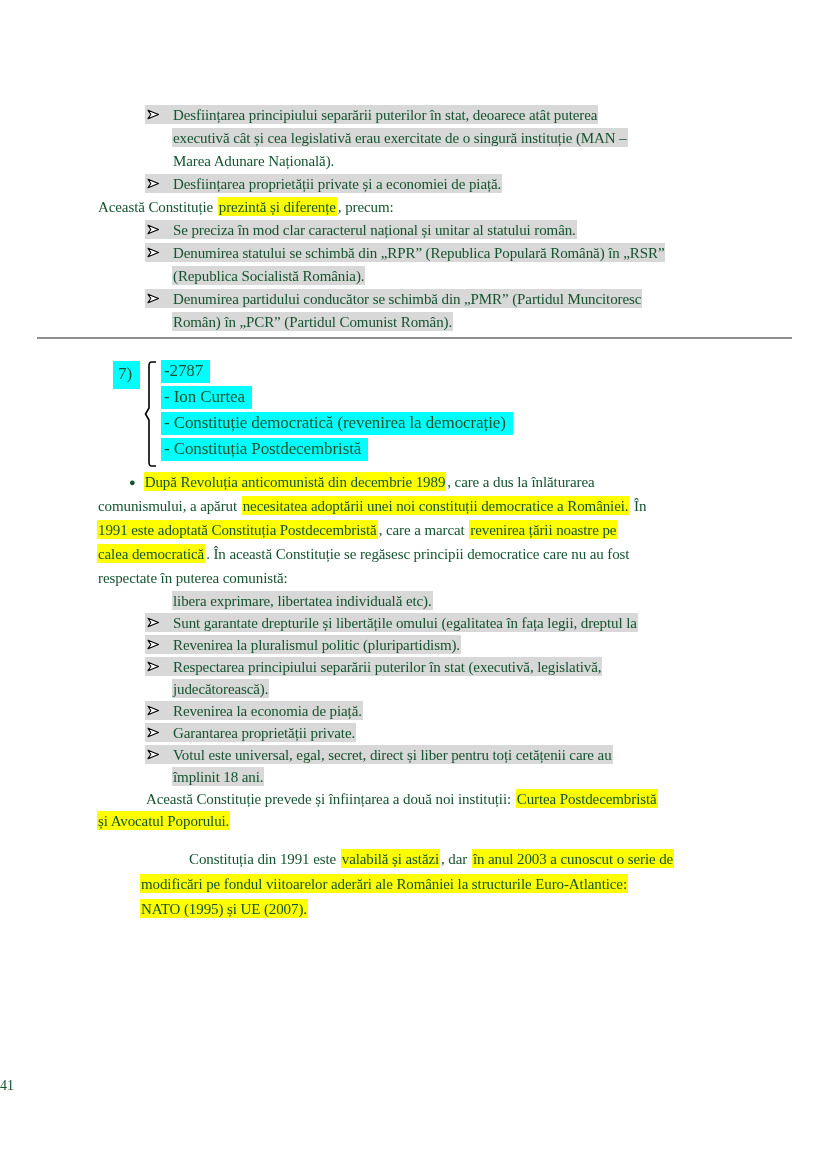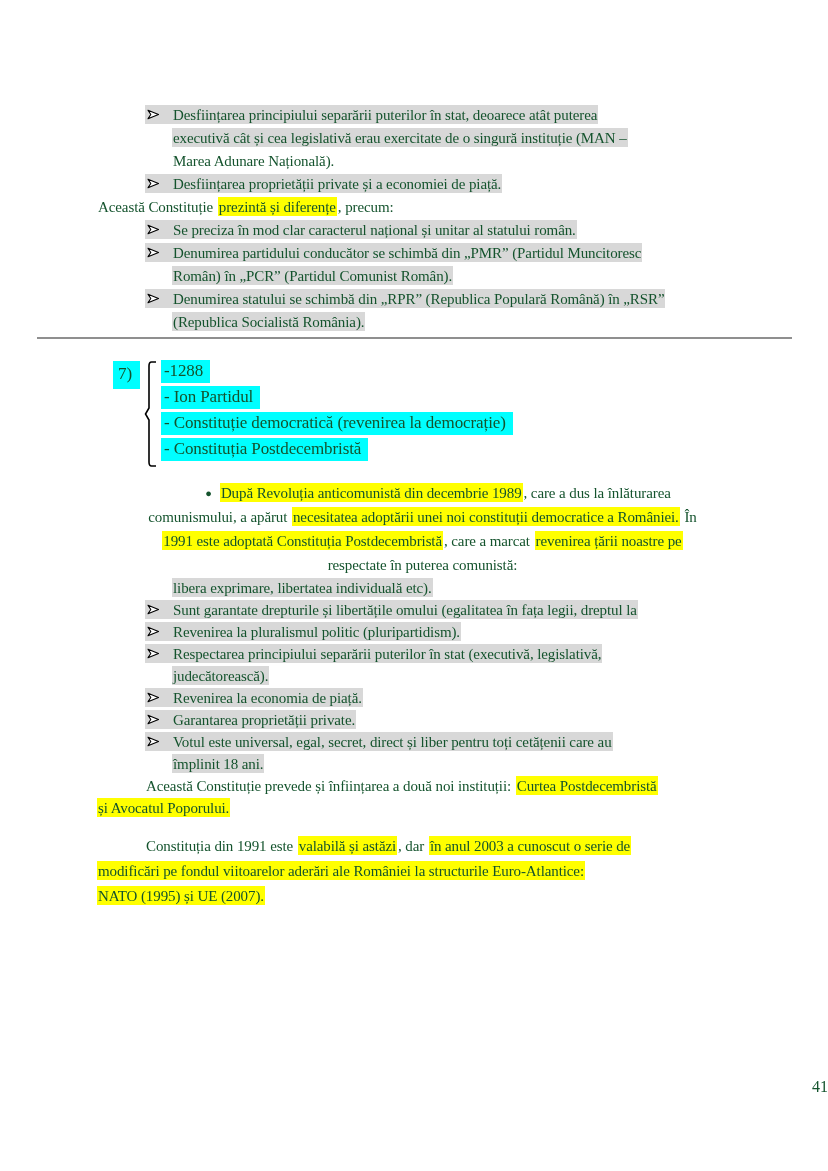--- a/index.html
+++ b/index.html
@@ -34,40 +34,40 @@
 
   
   .section7{margin-top:19px;margin-left:16px;display:flex;align-items:flex-start;}
   .s7-label{font-size:17px;line-height:22px;padding:2px 8px 4px 5px;margin-top:3px;background:#00ffff;}
   .brace{margin-left:3px;margin-top:2px;flex:0 0 auto;}
   .s7-items{margin-left:2px;}
   .s7-line{line-height:26px;white-space:nowrap;}
   .s7-item{font-size:17px;padding:1px 7px 3px 3px;background:#00ffff;}
 
   
-  .para-dupa{margin-top:12px;text-align:center;}
+  .para-dupa{margin-top:1px;}
   .para-dupa .tline{line-height:24px;}
   .para-dupa .tline:first-child{padding-left:31px;}
   .dot{font-size:11px;padding:1.5px 8px 1.5px 1px;vertical-align:1.5px;letter-spacing:0;}
 
   
   #list3 .tline{line-height:22px;}
 
   
   .para-inst .tline{line-height:22px;}
   .para-inst .tline:first-child{padding-left:48px;}
 
   
   .para-1991{margin-top:15px;}
-  .para-1991 .tline{line-height:25px;}
+  .para-1991 .tline{line-height:25px;margin-left:43px;}
   .para-1991 .tline:first-child{padding-left:48px;}
 
   .page-number{
     position:absolute;top:1078px;left:0;right:0;
-    text-align:right;font-size:16px;letter-spacing:0;
+    text-align:left;font-size:14px;letter-spacing:0;
   }
 </style>
 </head>
 <body>
 
 <div class="page">
   <div class="content">
 
     <div class="r-top">
       <div id="list1" class="list">
@@ -91,51 +91,52 @@
 
       <div id="list2" class="list">
           <div class="list-item">
             <div class="tline bl-first"><span class="marker seg h-gray"><svg width="13" height="13" viewBox="0 0 13 13">
                   <path d="M1 2.2 L11.5 6.5 L1 10.8 L3.8 6.5 Z" fill="#ffffff" stroke="#000000" stroke-width="1.1" stroke-linejoin="round"></path>
                 </svg></span><span class="seg h-gray">Se preciza în mod clar caracterul național și unitar al statului român.</span></div>
           </div>
           <div class="list-item">
             <div class="tline bl-first"><span class="marker seg h-gray"><svg width="13" height="13" viewBox="0 0 13 13">
                   <path d="M1 2.2 L11.5 6.5 L1 10.8 L3.8 6.5 Z" fill="#ffffff" stroke="#000000" stroke-width="1.1" stroke-linejoin="round"></path>
-                </svg></span><span class="seg h-gray">Denumirea partidului conducător se schimbă din „PMR” (Partidul Muncitoresc</span></div>
-            <div class="tline bl-cont"><span class="seg h-gray">Român) în „PCR” (Partidul Comunist Român).</span></div>
+                </svg></span><span class="seg h-gray">Denumirea statului se schimbă din „RPR” (Republica Populară Română) în „RSR”</span></div>
+            <div class="tline bl-cont"><span class="seg h-gray">(Republica Socialistă România).</span></div>
           </div>
           <div class="list-item">
             <div class="tline bl-first"><span class="marker seg h-gray"><svg width="13" height="13" viewBox="0 0 13 13">
                   <path d="M1 2.2 L11.5 6.5 L1 10.8 L3.8 6.5 Z" fill="#ffffff" stroke="#000000" stroke-width="1.1" stroke-linejoin="round"></path>
-                </svg></span><span class="seg h-gray">Denumirea statului se schimbă din „RPR” (Republica Populară Română) în „RSR”</span></div>
-            <div class="tline bl-cont"><span class="seg h-gray">(Republica Socialistă România).</span></div>
+                </svg></span><span class="seg h-gray">Denumirea partidului conducător se schimbă din „PMR” (Partidul Muncitoresc</span></div>
+            <div class="tline bl-cont"><span class="seg h-gray">Român) în „PCR” (Partidul Comunist Român).</span></div>
           </div>
         </div>
     </div>
 
     <div class="divider"></div>
 
     <div class="section7">
       <span class="s7-label">7)</span>
       <svg class="brace" width="16" height="108" viewBox="0 0 16 108">
         <path d="M13 2 H8.5 Q6 2 6 6 V48 L2.5 54 L6 60 V102 Q6 106 8.5 106 H13" fill="none" stroke="#000" stroke-width="1.6" stroke-linejoin="miter"></path>
       </svg>
       <div class="s7-items">
-          <div class="s7-line"><span class="s7-item">-1288</span></div>
-          <div class="s7-line"><span class="s7-item">- Ion Partidul</span></div>
+          <div class="s7-line"><span class="s7-item">-2787</span></div>
+          <div class="s7-line"><span class="s7-item">- Ion Curtea</span></div>
           <div class="s7-line"><span class="s7-item">- Constituție democratică (revenirea la democrație)</span></div>
           <div class="s7-line"><span class="s7-item">- Constituția Postdecembristă</span></div>
         </div>
     </div>
 
     <div class="para para-dupa">
         <div class="tline"><span class="seg h-none dot">●</span><span class="seg h-yellow">După Revoluția anticomunistă din decembrie 1989</span><span class="seg h-none">, care a dus la înlăturarea</span></div>
         <div class="tline"><span class="seg h-none">comunismului, a apărut </span><span class="seg h-yellow">necesitatea adoptării unei noi constituții democratice a României.</span><span class="seg h-none"> În</span></div>
         <div class="tline"><span class="seg h-yellow">1991 este adoptată Constituția Postdecembristă</span><span class="seg h-none">, care a marcat </span><span class="seg h-yellow">revenirea țării noastre pe</span></div>
+        <div class="tline"><span class="seg h-yellow">calea democratică</span><span class="seg h-none">. În această Constituție se regăsesc principii democratice care nu au fost</span></div>
         <div class="tline"><span class="seg h-none">respectate în puterea comunistă:</span></div>
       </div>
 
     <div id="list3" class="list">
         <div class="list-item">
           <div class="tline bl-cont"><span class="seg h-gray">libera exprimare, libertatea individuală etc).</span></div>
           <div class="tline bl-first"><span class="marker seg h-gray"><svg width="13" height="13" viewBox="0 0 13 13">
                 <path d="M1 2.2 L11.5 6.5 L1 10.8 L3.8 6.5 Z" fill="#ffffff" stroke="#000000" stroke-width="1.1" stroke-linejoin="round"></path>
               </svg></span><span class="seg h-gray">Sunt garantate drepturile și libertățile omului (egalitatea în fața legii, dreptul  la</span></div>
         </div>

